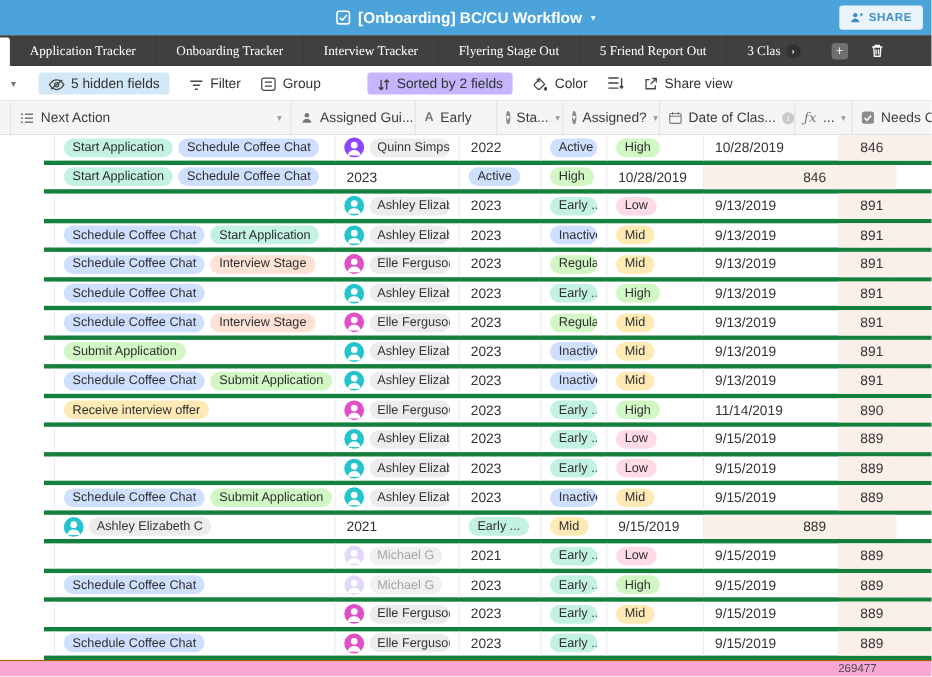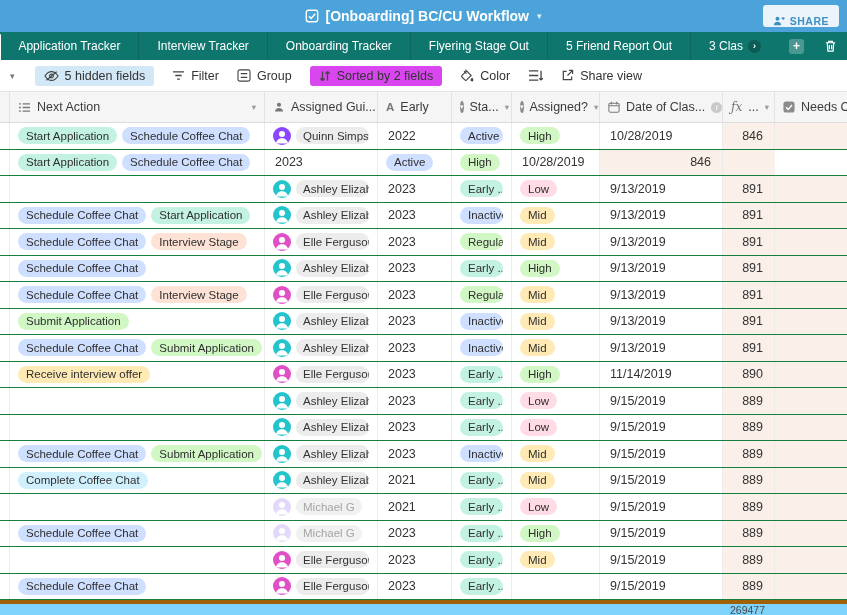--- a/index.html
+++ b/index.html
@@ -6,81 +6,81 @@
   html,body { width:847px; height:615px; overflow:hidden; background:#fff;
     font-family:"Liberation Sans", sans-serif; -webkit-font-smoothing:antialiased; }
 
   
   .topbar { height:32px; background:#4BA3D9; display:flex; align-items:center; position:relative; }
   .title-wrap { position:absolute; left:0; right:0; display:flex; justify-content:center; align-items:center; gap:6px; color:#fff; }
   .title-check { width:14px; height:14px; }
   .topbar-title { font-size:14px; font-weight:700; color:#fff; }
   .title-caret { color:rgba(255,255,255,.85); font-size:9px; margin-left:2px; }
   .share-btn { position:absolute; right:8px; top:5px; height:22px; background:#eaf4fa; border-radius:3px;
-    display:flex; align-items:flex-end; gap:5px; padding:0 10px; color:#3d8fc4; font-size:10.5px; font-weight:700;
+    display:flex; align-items:center; gap:5px; padding:0 10px; color:#3d8fc4; font-size:10.5px; font-weight:700;
     letter-spacing:.5px; cursor:pointer;margin-left:40px; }
 
   
-  .tabbar { height:28px; background:#0f766e; display:flex; align-items:stretch; position:relative; }
+  .tabbar { height:28px; background:#404040; display:flex; align-items:stretch; position:relative;font-family:Liberation Serif, serif; }
   .active-sliver { width:9px; background:#fff; border-top-right-radius:3px; margin-top:2px; }
   .tab { display:flex; align-items:center; padding:0 18px; color:#fff; font-size:12px; font-weight:500;
     border-right:1px solid rgba(0,0,0,.12); cursor:pointer; white-space:nowrap; gap:5px; }
   .tab-badge { width:13px; height:13px; border-radius:50%; background:rgba(0,0,0,.22); color:#fff;
     font-size:9px; display:flex; align-items:center; justify-content:center; font-weight:700; }
   .tab-tools { display:flex; align-items:center; gap:14px; padding:0 10px; color:#fff; }
   .tab-tools svg { display:block; }
   .add-tab { width:15px; height:15px; border-radius:3px; background:rgba(255,255,255,.25); color:#fff;
     font-size:12px; line-height:14px; text-align:center; font-weight:700; cursor:pointer; margin-right:6px;}
 
   
   .toolbar { height:32px; background:#fff; border-bottom:1px solid #e4e4e4; display:flex; align-items:center;
     padding:0 8px; gap:18px; color:#333; font-size:12.5px; }
-  .tb-item { display:flex; align-items:center; gap:6px; cursor:pointer; white-space:nowrap; }
+  .tb-item { display:flex; align-items:flex-end; gap:6px; cursor:pointer; white-space:nowrap; }
   .tb-pill { padding:3px 9px; border-radius:3px; }
   .tb-hidden { background:#d2e8f6; }
-  .tb-sorted { background:#d946ef; }
+  .tb-sorted { background:#c4b5fd;margin-left:24px; }
   .tb-caret { color:#777; font-size:9px; cursor:pointer; margin:0 2px; }
   .toolbar svg { display:block; }
 
   
   .grid { --cols: 10px 255px 113px 74px 60px 88px 123px 52px 72px; }
   .ghead { display:grid; grid-template-columns:var(--cols); height:31px; background:#f5f5f5;
     border-bottom:1px solid #dcdcdc; }
   .hcell { display:flex; align-items:center; gap:6px; padding:0 8px; font-size:12.5px; color:#3c3c3c;
     border-right:1px solid #e3e3e3; overflow:hidden; white-space:nowrap; cursor:pointer; }
   .hcell .hcaret { margin-left:auto; color:#999; font-size:8.5px; }
   .hicon { color:#777; flex:0 0 auto; display:flex; align-items:center; }
   .ss-icon { width:12px; height:12px; border-radius:50%; background:#8b8b8b; color:#fff; font-size:7px;
     display:flex; align-items:center; justify-content:center; }
   .a-icon { font-size:11.5px; font-weight:600; color:#777; }
   .fx-icon { font-size:12px; color:#777; font-style:italic; font-family:"DejaVu Serif", serif; }
   .info-dot { width:11px; height:11px; border-radius:50%; background:#c9c9c9; color:#fff; font-size:8px;
     display:flex; align-items:center; justify-content:center; font-style:italic; font-family:"DejaVu Serif", serif; flex:0 0 auto;}
 
   .gbody { background:#fff; }
-  .trow { display:grid; grid-template-columns:var(--cols); height:26.5px; border-bottom:1px solid #15803d; }
+  .trow { display:grid; grid-template-columns:var(--cols); height:26.5px; border-bottom:4px solid #15803d;margin-left:40px; }
   .cell { display:flex; align-items:center; padding:0 8px; border-right:1px solid #ebebeb; overflow:hidden;
     white-space:nowrap; font-size:12.5px; color:#333; gap:5px; }
   .cell.gutter { padding:0; }
   .cell.tinted { background:#fbefe9; }
   .cell.year, .cell.date { padding-left:10px; }
   .cell.fx { justify-content:flex-end; padding-right:11px; }
 
   .pill { display:inline-flex; align-items:center; height:17px; padding:0 8px; border-radius:9px;
     font-size:11.5px; color:#2f2f2f; flex:0 0 auto; max-width:100%; overflow:hidden; }
   .avatar { width:18px; height:18px; border-radius:50%; flex:0 0 auto; overflow:hidden; position:relative; }
   .avatar svg { position:absolute; inset:0; }
   .avatar.photo { background:radial-gradient(circle at 35% 30%, #9a7a5e 0 30%, #6e4f3a 70%, #4e3526 100%); }
   .name-pill { background:#ececec; border-radius:9px; height:17px; display:inline-flex; align-items:center;
     padding:0 7px; font-size:11.5px; color:#333; overflow:hidden; }
   .faded .avatar { opacity:.55; }
   .faded .name-pill { color:#a5a5a5; background:#f1f1f1; }
 
-  .gfoot { display:grid; grid-template-columns:var(--cols); height:15px; background:#7dd3fc;
-    border-top:4px solid #a16207; font-size:10.5px; color:#4a4a4a; }
+  .gfoot { display:grid; grid-template-columns:var(--cols); height:15px; background:#f9a8d4;
+    border-top:1px solid #a16207; font-size:10.5px; color:#4a4a4a;padding-left:32px; }
   .fcell { display:flex; align-items:center; justify-content:flex-end; padding-right:10px; }
 </style>
 </head>
 <body>
 
 <div class="topbar">
   <div class="title-wrap">
     <svg class="title-check" viewBox="0 0 16 16" fill="none" stroke="#fff" stroke-width="1.6">
       <rect x="1.5" y="1.5" width="13" height="13" rx="2.5"></rect>
         <path d="M4.5 8.2 7 10.7 11.7 5.4"></path>
@@ -97,24 +97,24 @@
     <span>SHARE</span>
   </div>
 </div>
 
 <div class="tabbar">
   <div class="active-sliver"></div>
   <div class="tab">
       <span>Application Tracker</span>
     </div>
   <div class="tab">
+      <span>Onboarding Tracker</span>
+    </div>
+  <div class="tab">
       <span>Interview Tracker</span>
-    </div>
-  <div class="tab">
-      <span>Onboarding Tracker</span>
     </div>
   <div class="tab">
       <span>Flyering Stage Out</span>
     </div>
   <div class="tab">
       <span>5 Friend Report Out</span>
     </div>
   <div class="tab" style="border-right:none">
     <span>3 Clas</span>
     <span class="tab-badge">›</span>
@@ -560,23 +560,20 @@
     <div class="cell c-priority">
           <span class="pill" style="background: rgb(255, 234, 182);">Mid</span>
         </div>
     <div class="cell date c-date">9/15/2019</div>
     <div class="cell fx tinted c-fx">889</div>
     <div class="cell tinted" style="border-right:none"></div>
   </div>
 
   <div class="trow">
     <div class="cell gutter"></div>
-    <div class="cell c-actions">
-          <span class="pill" style="background: rgb(208, 240, 253);">Complete Coffee Chat</span>
-        </div>
     <div class="cell c-assignee">
           <span class="avatar" style="background: rgb(35, 196, 203);">
             <svg viewBox="0 0 16 16">
               <circle cx="8" cy="6.2" r="2.7" fill="#fff"></circle>
               <path d="M2.6 14.6c.6-3.2 3-4.6 5.4-4.6s4.8 1.4 5.4 4.6z" fill="#fff"></path>
             </svg>
           </span>
           <span class="name-pill">Ashley Elizabeth C</span>
         </div>
     <div class="cell year c-year">2021</div>

